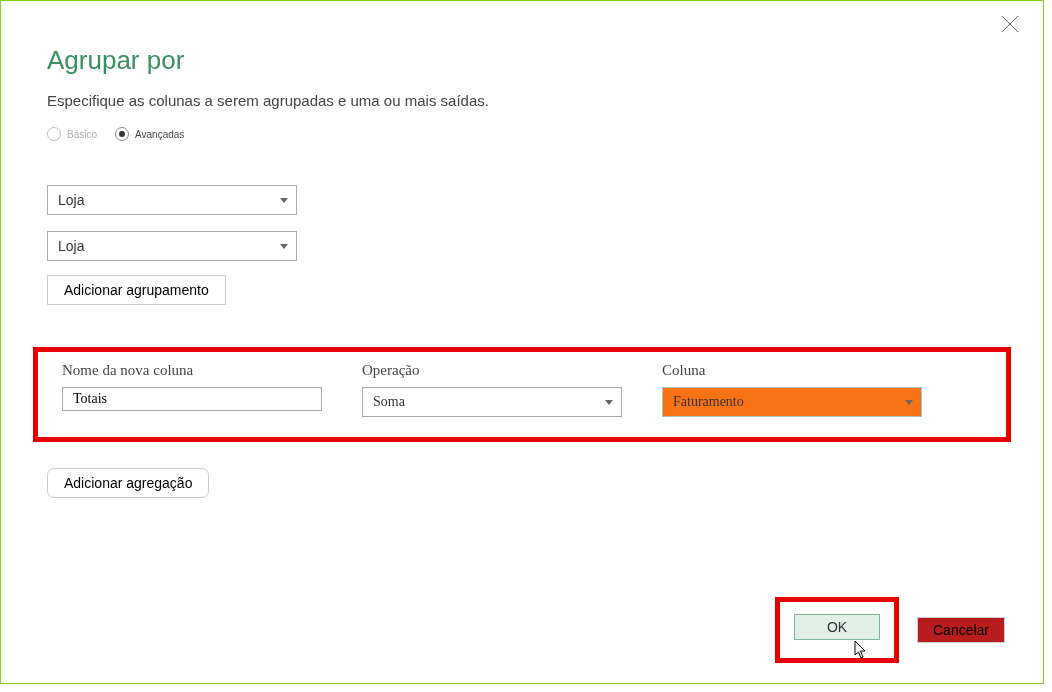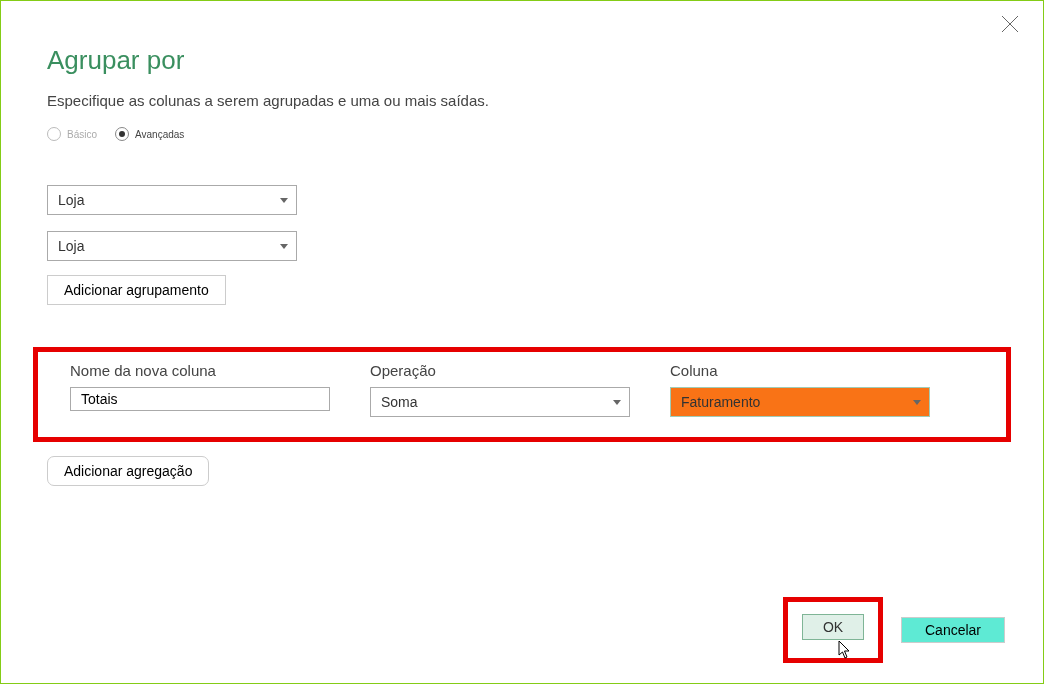--- a/index.html
+++ b/index.html
@@ -125,22 +125,23 @@
       background: #fff;
       padding: 8px 16px;
       cursor: pointer;
       font-size: 14px;
       display: inline-flex;
       align-items: center;
       justify-content: center;
     }
     .red-box {
       border: 5px solid #e60000;
-      padding: 10px 14px 20px 32px;
-      margin: 42px -14px 4px -14px;
+      padding: 10px 14px 20px 24px;
+      margin: 42px -14px 16px -14px;
+      font-family: Liberation Serif, serif;
     }
     .row-3col {
       display: flex;
       gap: 40px;
     }
     .col {
       display: flex;
       flex-direction: column;
       gap: 8px;
       width: 260px;
@@ -171,31 +172,31 @@
       align-items: center;
       gap: 18px;
     }
     .ok-box {
       border: 5px solid #e60000;
       padding: 12px 14px 18px 14px;
       display: inline-flex;
       position: relative;
     }
     .btn-ok {
-      width: 62px;
+      width: 86px;
       height: 26px;
       background: #e0f0e8;
       border: 1px solid #7fb596;
       color: #333;
     }
     .btn-cancel {
-      width: 104px;
+      width: 88px;
       height: 26px;
       border: 1px solid #ccc;
-      background: #5eead4;
+      background: #b91c1c;
     }
     .cursor {
       position: absolute;
       bottom: -2px;
       right: 24px;
       pointer-events: none;
     }
   </style>
 </head>
 <body>

